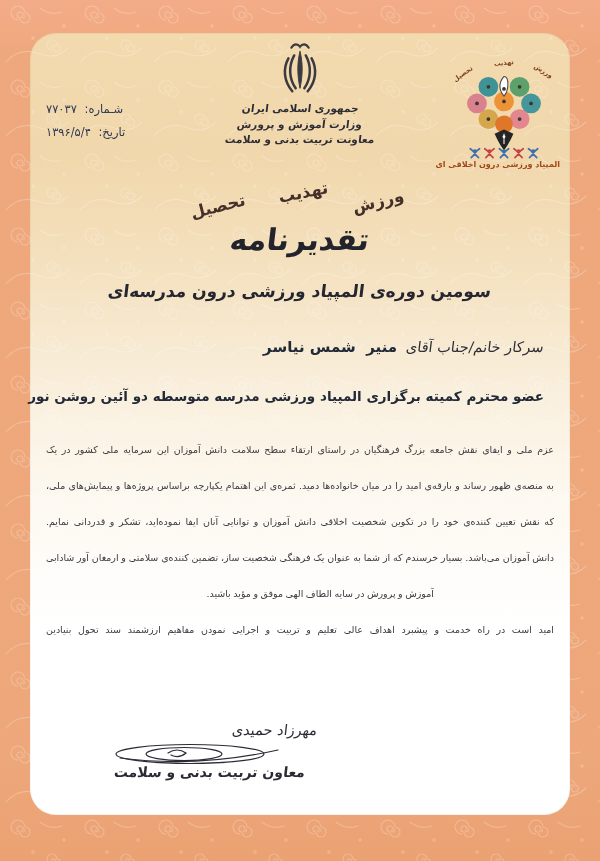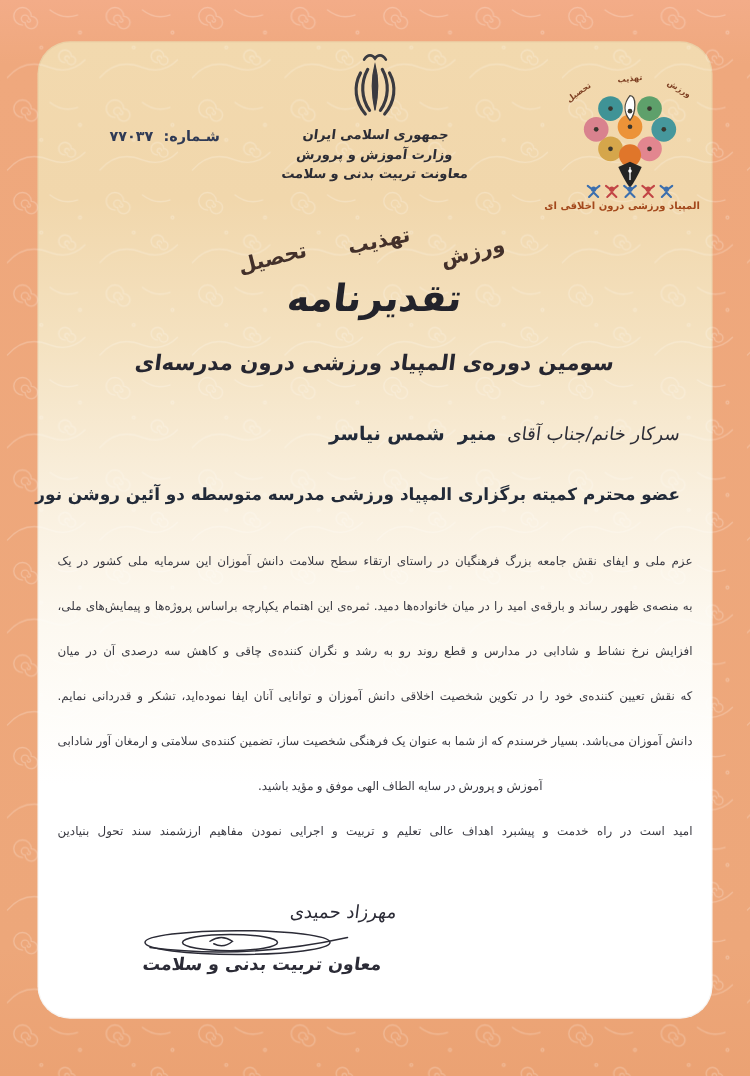--- a/index.html
+++ b/index.html
@@ -14,21 +14,21 @@
     border-radius:26px;
     background:linear-gradient(180deg,#f2d9ae 0%,#f1d7ac 16%,#f4e1bf 30%,#f9efdd 46%,#fdf9f1 60%,#ffffff 76%,#ffffff 100%);
     box-shadow:inset 0 0 0 1px rgba(120,70,30,.06);
   }
   .swirls{ position:absolute; inset:0; z-index:1; pointer-events:none; }
   .content{ position:absolute; inset:0; z-index:2; }
   .skew{ display:inline-block; transform:skewX(-7deg); }
 
   
   .serial-block{ position:absolute; left:46px; top:98px; width:130px; direction:rtl;
-    font-size:11.5px; font-weight:bold; color:#2f3a55; line-height:23px; text-align:right;}
+    font-size:11.5px; font-weight:normal; color:#2f3a55; line-height:23px; text-align:left;}
   .serial-block .val{ margin-right:4px; letter-spacing:.5px; }
 
   
   .gov-block{ position:absolute; left:205px; top:40px; width:190px; text-align:center; }
   .gov-block svg{ display:block; margin:0 auto; }
   .gov-lines{ margin-top:3px; font-size:10.5px; font-weight:bold; color:#2c2c34; line-height:15.5px; direction:rtl; }
 
   
   .logo-block{ position:absolute; left:448px; top:58px; width:112px; height:112px; text-align:center; }
   .arc-word{ position:absolute; font-size:6.5px; font-weight:bold; color:#7d3f22; white-space:nowrap; }
@@ -88,20 +88,24 @@
     </defs>
     <rect width="600" height="861" fill="url(#sw)" opacity="0.42"></rect>
   </svg>
 
   <div class="content">
 
     <div class="serial-block">
       <div>
         <span>شـماره:</span>
         <span class="val">۷۷۰۳۷</span>
+      </div>
+      <div>
+        <span>تاریخ:</span>
+        <span class="val">۱۳۹۶/۵/۴</span>
       </div>
     </div>
 
     <div class="gov-block">
       <svg width="44" height="58" viewBox="0 0 44 60" aria-hidden="true">
         <g stroke="#3a3a40" fill="none" stroke-linecap="round">
           <path d="M13,8 C16,3 20,4 22,7 C24,4 28,3 31,8" stroke-width="2.2"></path>
           <path d="M22,12 C19,23 19,36 22,50 C25,36 25,23 22,12 Z" fill="#3a3a40" stroke-width="1"></path>
           <path d="M16,16 C10,27 10.5,40 17.5,50" stroke-width="2.6"></path>
           <path d="M28,16 C34,27 33.5,40 26.5,50" stroke-width="2.6"></path>
@@ -180,21 +184,20 @@
 
     <div class="recipient-1">
       <span class="salutation skew">سرکار خانم/جناب آقای</span>
       <span class="name">منیر  شمس نیاسر</span>
     </div>
     <div class="recipient-2">عضو محترم کمیته برگزاری المپیاد ورزشی مدرسه  متوسطه دو آئین روشن نور</div>
 
     <div class="body-text">
       <div class="bline">عزم ملی و ایفای نقش جامعه بزرگ فرهنگیان در راستای ارتقاء سطح سلامت دانش آموزان این سرمایه ملی کشور در یک</div>
       <div class="bline">به منصه‌ی ظهور رساند و بارقه‌ی امید را در میان خانواده‌ها دمید. ثمره‌ی این اهتمام یکپارچه براساس پروژه‌ها و پیمایش‌های ملی،</div>
-      <div class="bline">افزایش نرخ نشاط و شادابی در مدارس و قطع روند رو به رشد و نگران کننده‌ی چاقی و کاهش سه درصدی آن در میان</div>
       <div class="bline">که نقش تعیین کننده‌ی خود را در تکوین شخصیت اخلاقی دانش آموزان و توانایی آنان ایفا نموده‌اید، تشکر و قدردانی نمایم.</div>
       <div class="bline">دانش آموزان می‌باشد. بسیار خرسندم که از شما به عنوان یک فرهنگی شخصیت ساز، تضمین کننده‌ی سلامتی و ارمغان آور شادابی</div>
       <div class="bline last">آموزش و پرورش در سایه الطاف الهی موفق و مؤید باشید.</div>
       <div class="bline">امید است در راه خدمت و پیشبرد اهداف عالی تعلیم و تربیت و اجرایی نمودن مفاهیم ارزشمند سند تحول بنیادین</div>
     </div>
 
     <div class="sig-name"><span class="skew">مهرزاد حمیدی</span></div>
     <svg class="sig-scribble" width="170" height="26" viewBox="0 0 170 26" aria-hidden="true">
       <g fill="none" stroke="#2b2b36" stroke-width="1.2" stroke-linecap="round">
         <ellipse cx="78" cy="13" rx="74" ry="9.5"></ellipse>

